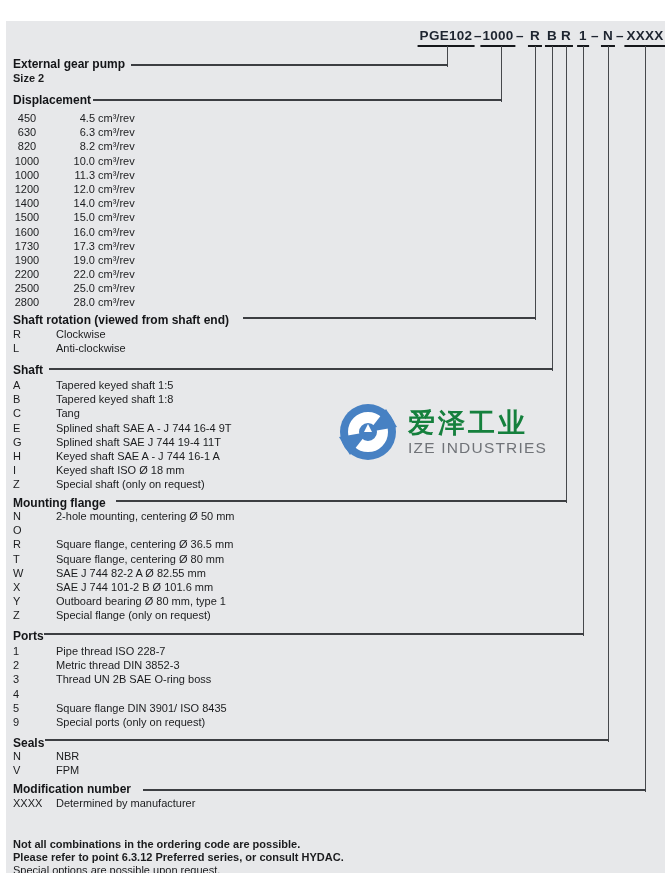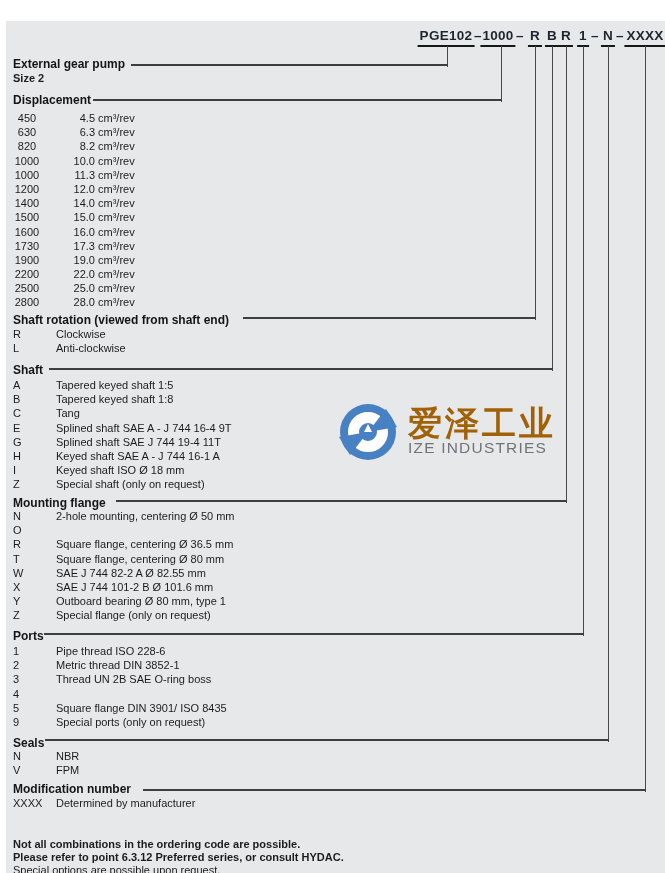--- a/index.html
+++ b/index.html
@@ -46,21 +46,21 @@
   #sec-rotation{top:302px;}    #sec-rotation .rows{margin-top:1px;}
   #sec-shaft{top:352px;}       #sec-shaft .rows{margin-top:2px;}
   #sec-flange{top:485px;}      #sec-flange .rows{margin-top:0;}
   #sec-ports{top:618px;}       #sec-ports .rows{margin-top:2px;}
   #sec-seals{top:725px;}       #sec-seals .rows{margin-top:0;}
   #sec-modification{top:771px;}#sec-modification .rows{margin-top:1px;}
 
   
   .logo{position:absolute;left:338px;top:390px;display:flex;align-items:center;}
   .logo-text{margin-left:10px;}
-  .logo-cn{font-size:34px;font-weight:bold;letter-spacing:3px;color:#a16207;line-height:30px;}
+  .logo-cn{font-size:27px;font-weight:bold;letter-spacing:3px;color:#15803d;line-height:30px;}
   .logo-en{font-size:15.5px;letter-spacing:1.2px;color:#707378;line-height:17px;margin-top:1px;}
 
   
   .notes{position:absolute;left:13px;top:826px;line-height:13.2px;}
   .notes .b{font-weight:bold;}
 </style>
 </head>
 <body>
 
 <div class="page">
@@ -268,25 +268,25 @@
           <span class="cell-desc">Special flange (only on request)</span>
         </div>
       </div>
   </div>
 
   <div class="sec" id="sec-ports">
     <h2>Ports</h2>
     <div class="rows">
         <div class="row">
           <span class="cell-code">1</span>
-          <span class="cell-desc">Pipe thread ISO 228-6</span>
+          <span class="cell-desc">Pipe thread ISO 228-7</span>
         </div>
         <div class="row">
           <span class="cell-code">2</span>
-          <span class="cell-desc">Metric thread DIN 3852-1</span>
+          <span class="cell-desc">Metric thread DIN 3852-3</span>
         </div>
         <div class="row">
           <span class="cell-code">3</span>
           <span class="cell-desc">Thread UN 2B SAE O-ring boss</span>
         </div>
         <div class="row">
           <span class="cell-code">4</span>
         </div>
         <div class="row">
           <span class="cell-code">5</span>

